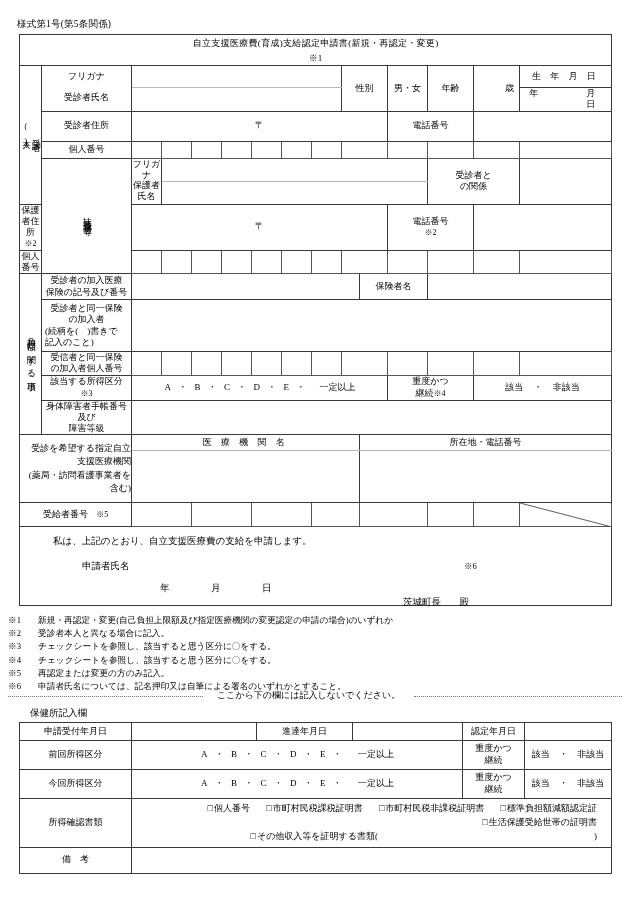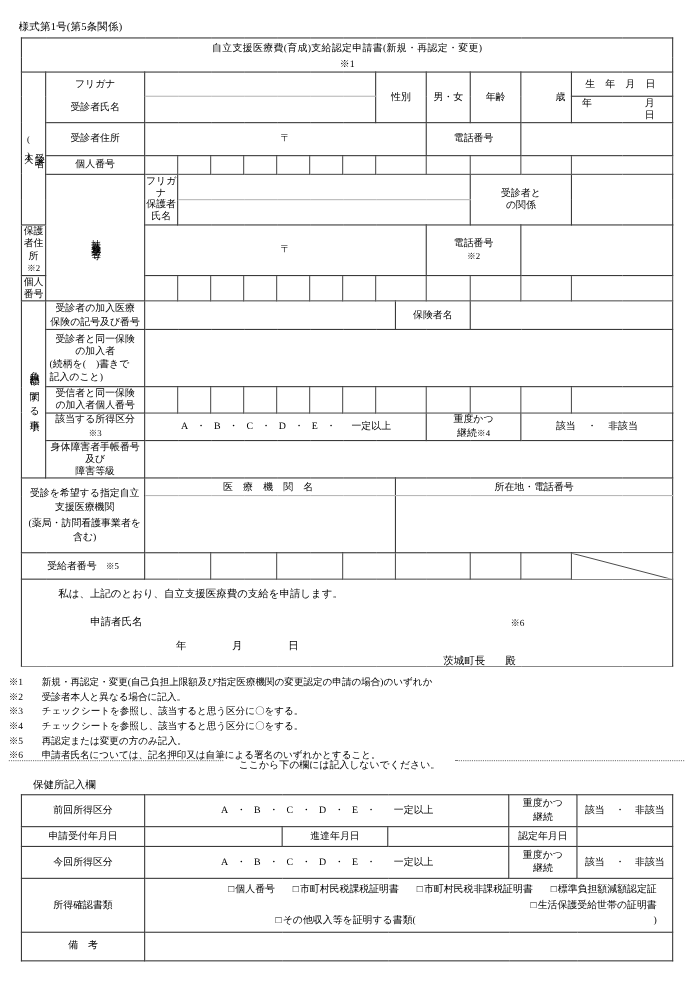--- a/index.html
+++ b/index.html
@@ -145,21 +145,21 @@
   .notes .mark { width: 30px; flex: 0 0 30px; }
   .notes .txt { flex: 1 1 auto; }
 
   
   .cutline {
     position: absolute;
     left: 8px;
     top: 689px;
     width: 614px;
     display: flex;
-    align-items: flex-start;
+    align-items: center;
     font-size: 9px;
   }
   .cutline .dash {
     flex: 1 1 auto;
     border-top: 1px dotted #777;
     height: 0;
     margin-top: 2px;
   }
   .cutline .dash.left { flex: 0 0 195px; }
   .cutline .label { padding: 0 14px; white-space: nowrap; }
@@ -402,21 +402,21 @@
 
     <tr style="height:30px">
       <td class="small">
         <span>身体障害者手帳番号及び</span><br>
         <span>障害等級</span>
       </td>
       <td colspan="14"></td>
     </tr>
 
     <tr style="height:16px">
-      <td colspan="2" rowspan="2" class="small" style="text-align:center;padding-left:3px;line-height:1.5">
+      <td colspan="2" rowspan="2" class="small" style="text-align:right;padding-left:3px;line-height:1.5">
         <div>受診を希望する指定自立</div>
         <div>支援医療機関</div>
         <div>(薬局・訪問看護事業者を</div>
         <div>含む)</div>
       </td>
       <td colspan="8" class="spaced thin-under">医 療 機 関 名</td>
       <td colspan="6" class="thin-under">所在地・電話番号</td>
     </tr>
     <tr style="height:52px">
       <td colspan="8" class="nb-top"></td>
@@ -496,53 +496,53 @@
     <colgroup>
       <col style="width:112px">
       <col style="width:125px">
       <col style="width:96px">
       <col style="width:110px">
       <col style="width:62px">
       <col style="width:87px">
     </colgroup>
 
     <tbody>
-        <tr style="height:29px">
-      <td>前回所得区分</td>
-      <td colspan="3" class="income-opts">
-        <span class="ltr">A</span>
-        <span class="sep">・</span>
-        <span class="ltr">B</span>
-        <span class="sep">・</span>
-        <span class="ltr">C</span>
-        <span class="sep">・</span>
-        <span class="ltr">D</span>
-        <span class="sep">・</span>
-        <span class="ltr">E</span>
-        <span class="sep">・</span>
-        <span style="margin-left:10px">一定以上</span>
-      </td>
-      <td class="small">
-        <span>重度かつ</span><br>
-        <span>継続</span>
-      </td>
-      <td>
-        <span>該当</span>
-        <span style="padding:0 7px">・</span>
-        <span>非該当</span>
-      </td>
-    </tr>
-
-    <tr style="height:18px">
+        <tr style="height:18px">
       <td>申請受付年月日</td>
       <td></td>
       <td>進達年月日</td>
       <td></td>
       <td>認定年月日</td>
       <td></td>
+    </tr>
+
+    <tr style="height:29px">
+      <td>前回所得区分</td>
+      <td colspan="3" class="income-opts">
+        <span class="ltr">A</span>
+        <span class="sep">・</span>
+        <span class="ltr">B</span>
+        <span class="sep">・</span>
+        <span class="ltr">C</span>
+        <span class="sep">・</span>
+        <span class="ltr">D</span>
+        <span class="sep">・</span>
+        <span class="ltr">E</span>
+        <span class="sep">・</span>
+        <span style="margin-left:10px">一定以上</span>
+      </td>
+      <td class="small">
+        <span>重度かつ</span><br>
+        <span>継続</span>
+      </td>
+      <td>
+        <span>該当</span>
+        <span style="padding:0 7px">・</span>
+        <span>非該当</span>
+      </td>
     </tr>
 
     <tr style="height:29px">
       <td>今回所得区分</td>
       <td colspan="3" class="income-opts">
         <span class="ltr">A</span>
         <span class="sep">・</span>
         <span class="ltr">B</span>
         <span class="sep">・</span>
         <span class="ltr">C</span>

